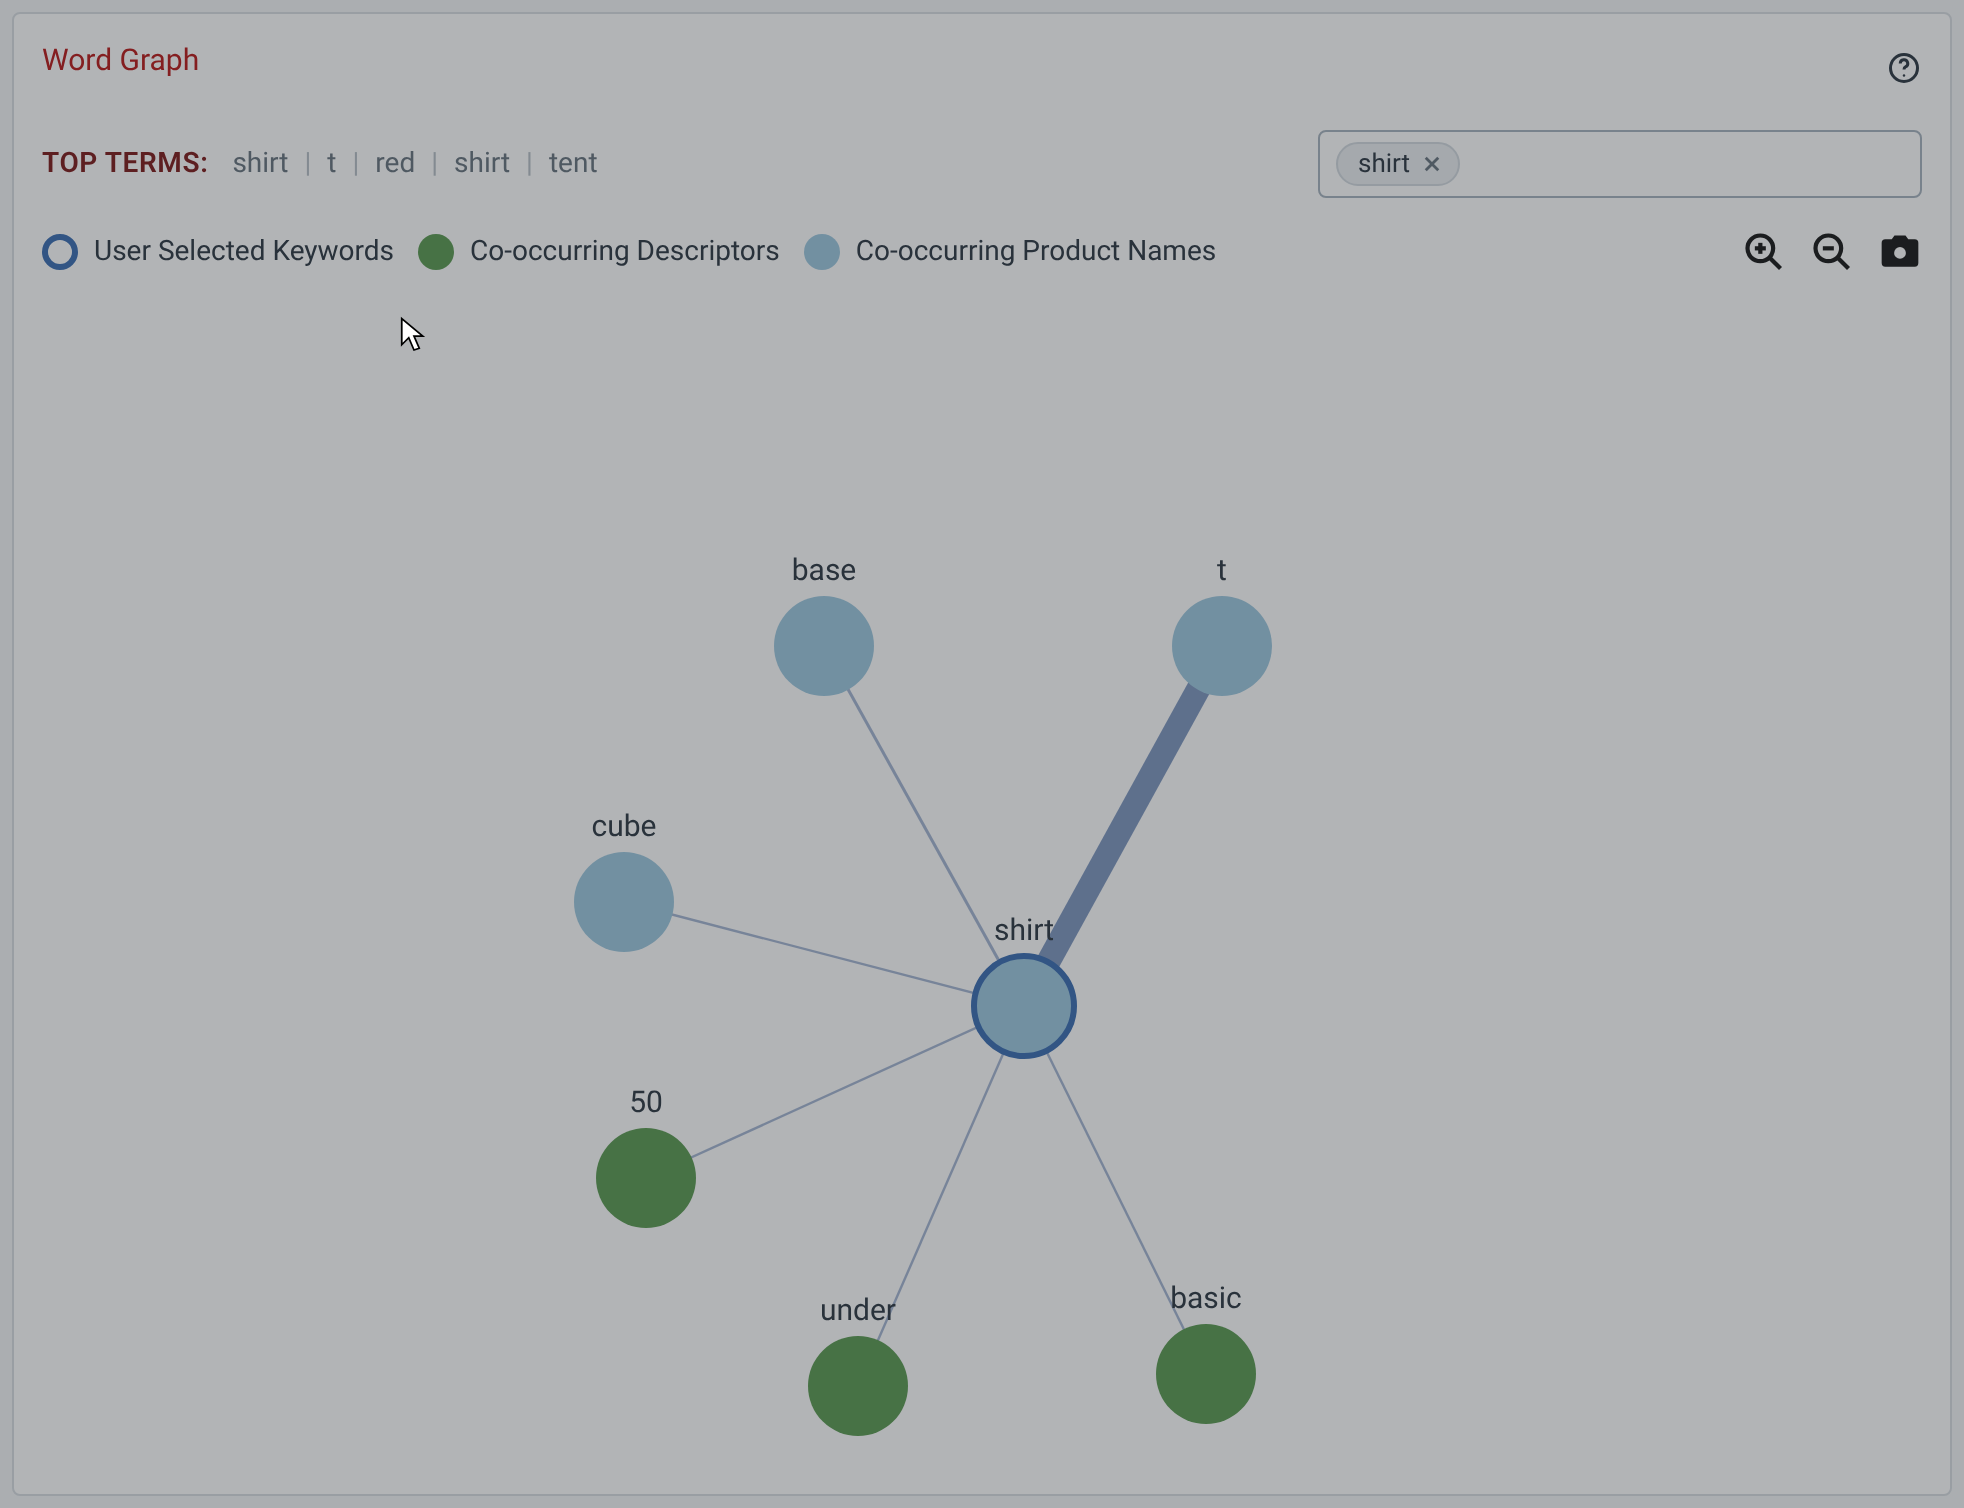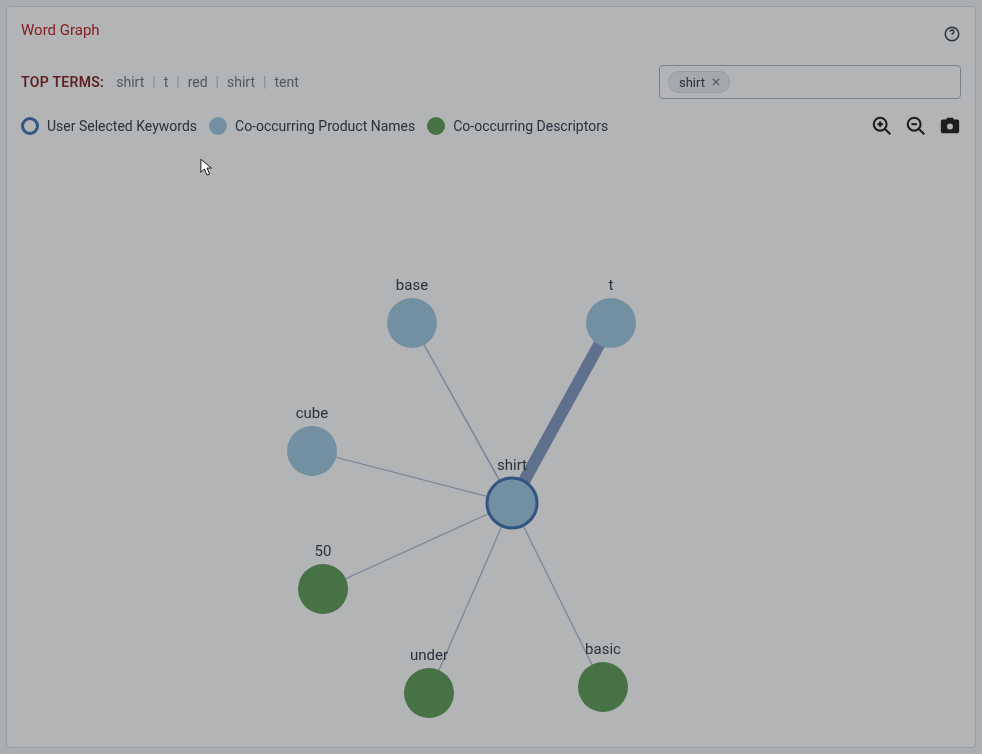--- a/index.html
+++ b/index.html
@@ -199,26 +199,26 @@
       </div>
     </div>
   </div>
 
   <div class="legend-row">
     <div class="legend-item">
       <span class="legend-swatch sw-user"></span>
       <span>User Selected Keywords</span>
     </div>
     <div class="legend-item">
+      <span class="legend-swatch sw-desc"></span>
+      <span>Co-occurring Descriptors</span>
+    </div>
+    <div class="legend-item">
       <span class="legend-swatch sw-prod"></span>
       <span>Co-occurring Product Names</span>
-    </div>
-    <div class="legend-item">
-      <span class="legend-swatch sw-desc"></span>
-      <span>Co-occurring Descriptors</span>
     </div>
 
     <div class="tool-icons">
       <div class="tool">
         <svg viewBox="0 0 24 24" width="22" height="22" fill="none" stroke="currentColor" stroke-width="2.3">
           <circle cx="10" cy="10" r="7"></circle>
           <line x1="15.5" y1="15.5" x2="21" y2="21"></line>
           <line x1="10" y1="7" x2="10" y2="13"></line>
           <line x1="7" y1="10" x2="13" y2="10"></line>
         </svg>

